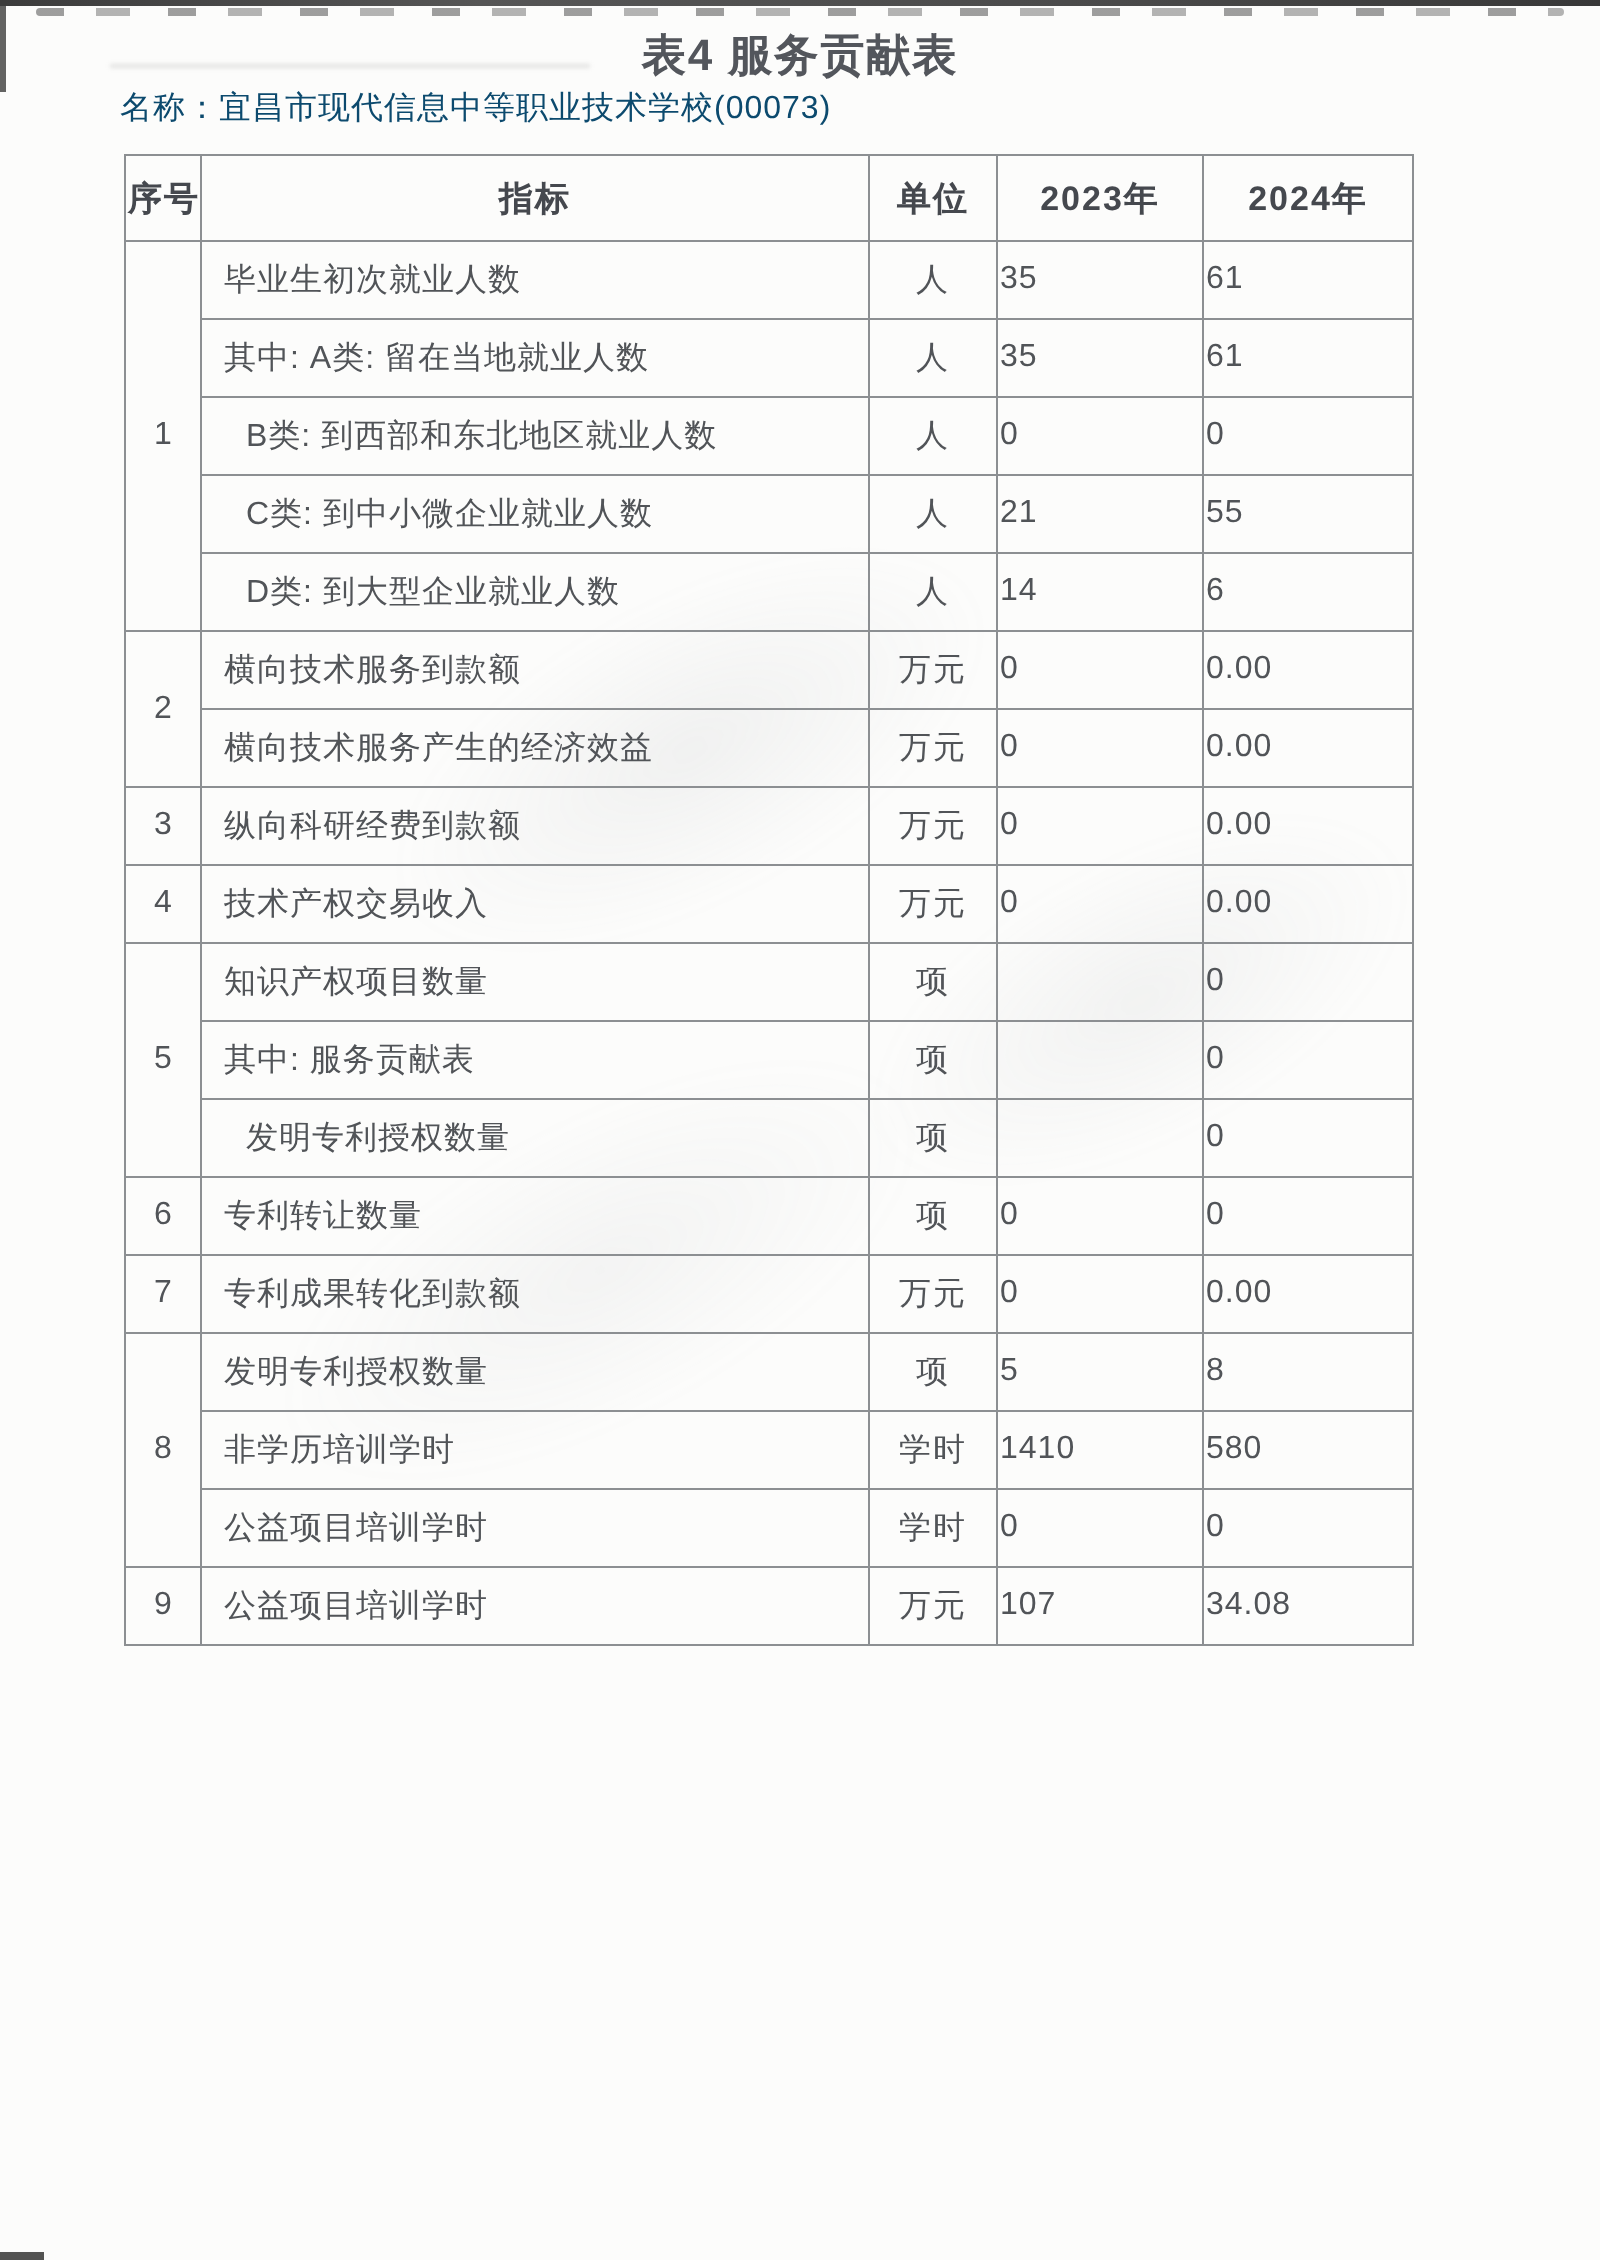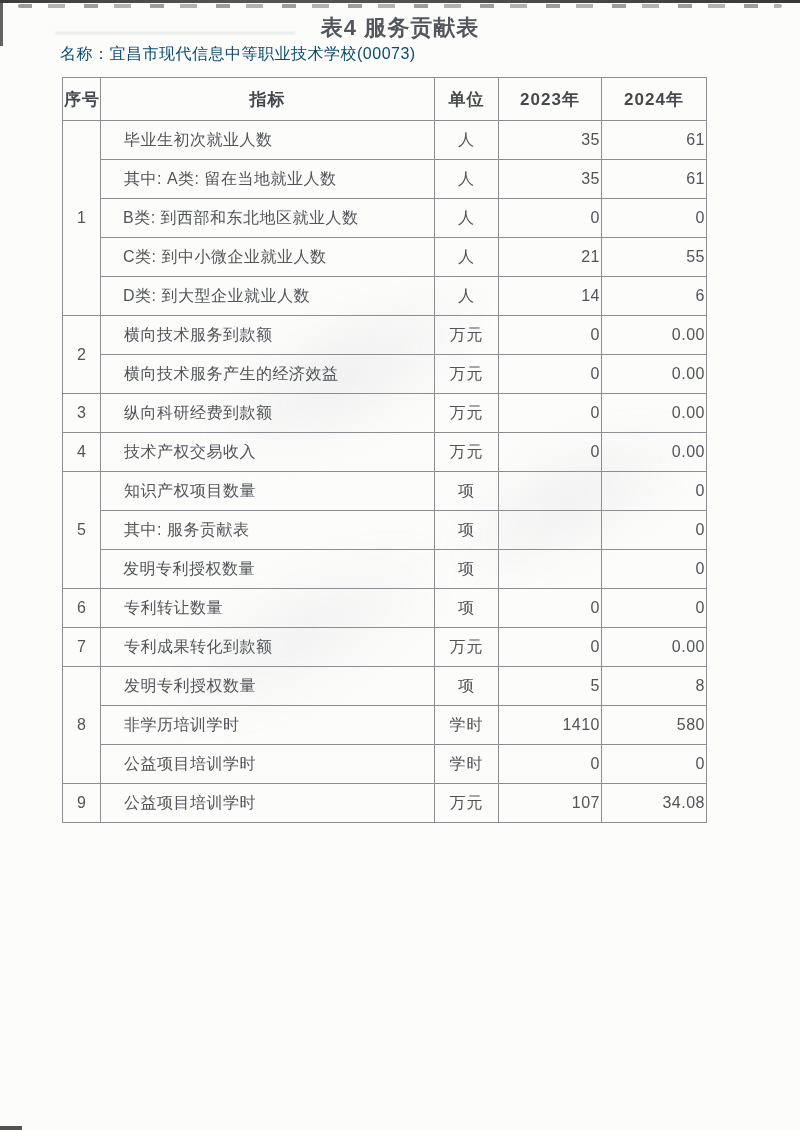--- a/index.html
+++ b/index.html
@@ -75,24 +75,24 @@
   table.svc th{
     height:40px;
     font-size:17px;font-weight:600;color:#45484e;
     text-align:center;letter-spacing:1px;
   }
   table.svc td{
     height:36px;
     font-size:16px;color:#515458;
   }
   td.seq{text-align:center;font-size:16px;color:#55585c;}
-  td.ind{text-align:left;padding-left:23px;letter-spacing:.5px;}
+  td.ind{text-align:left;padding-left:11px;letter-spacing:.5px;}
   td.ind.indent-1{padding-left:22px;}
   td.unit{text-align:center;font-size:15px;letter-spacing:1px;}
-  td.val{text-align:right;font-size:15.5px;color:#55585c;letter-spacing:.5px;}
+  td.val{text-align:left;font-size:15.5px;color:#55585c;letter-spacing:.5px;}
 </style>
 </head>
 <body>
 
 <div class="page">
 
   <div class="scan-top-line"></div>
   <div class="scan-top-fringe"></div>
   <div class="scan-left-tick"></div>
   <div class="scan-smudge-line"></div>

